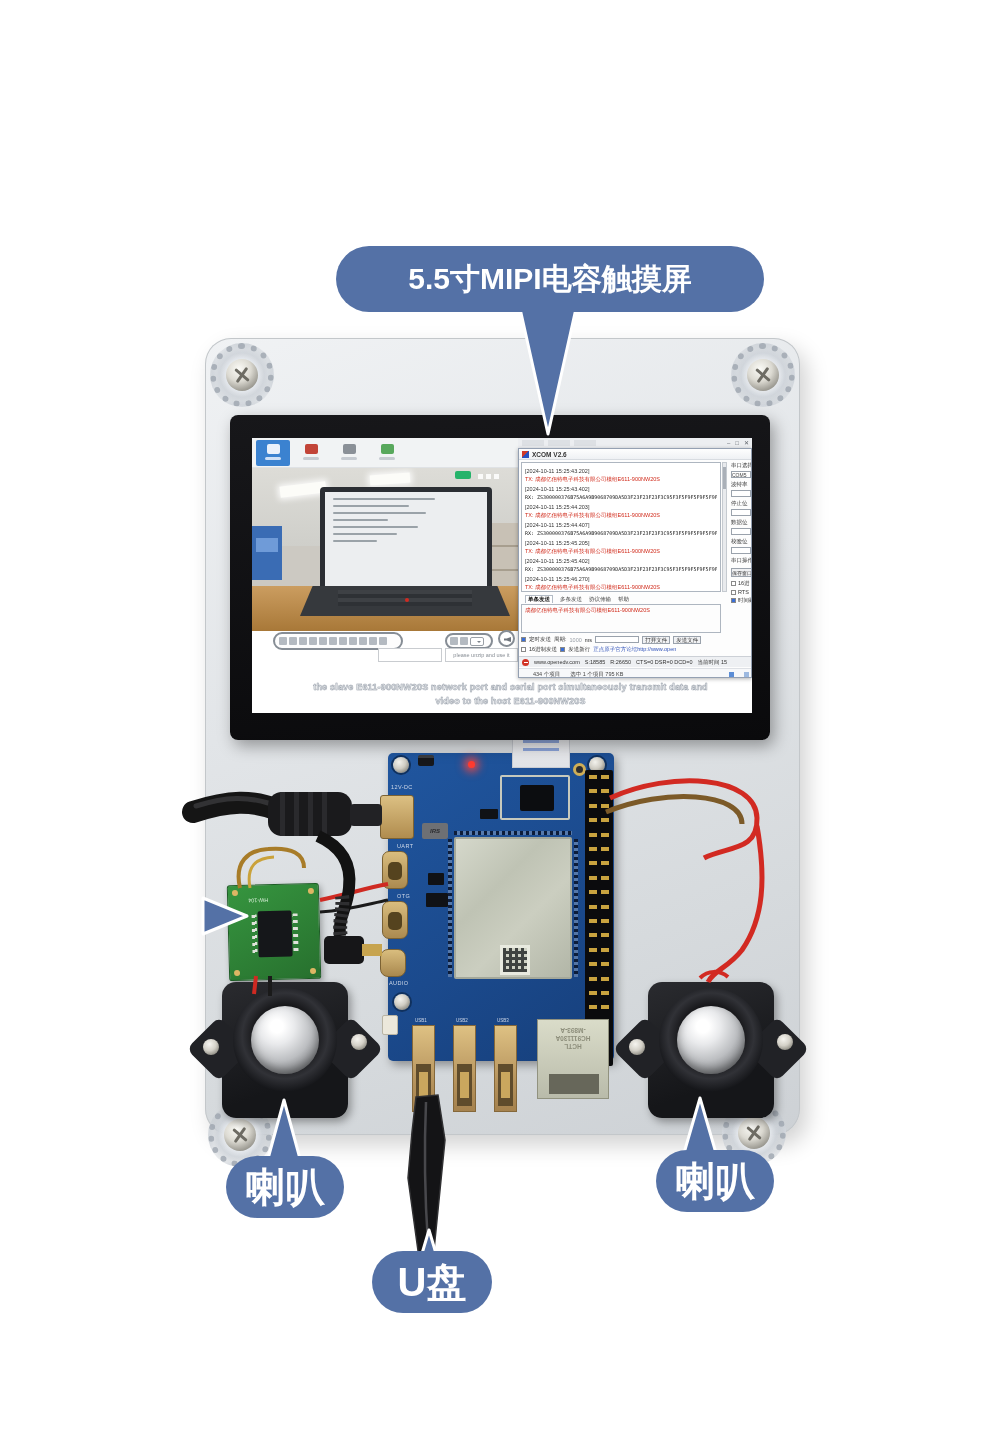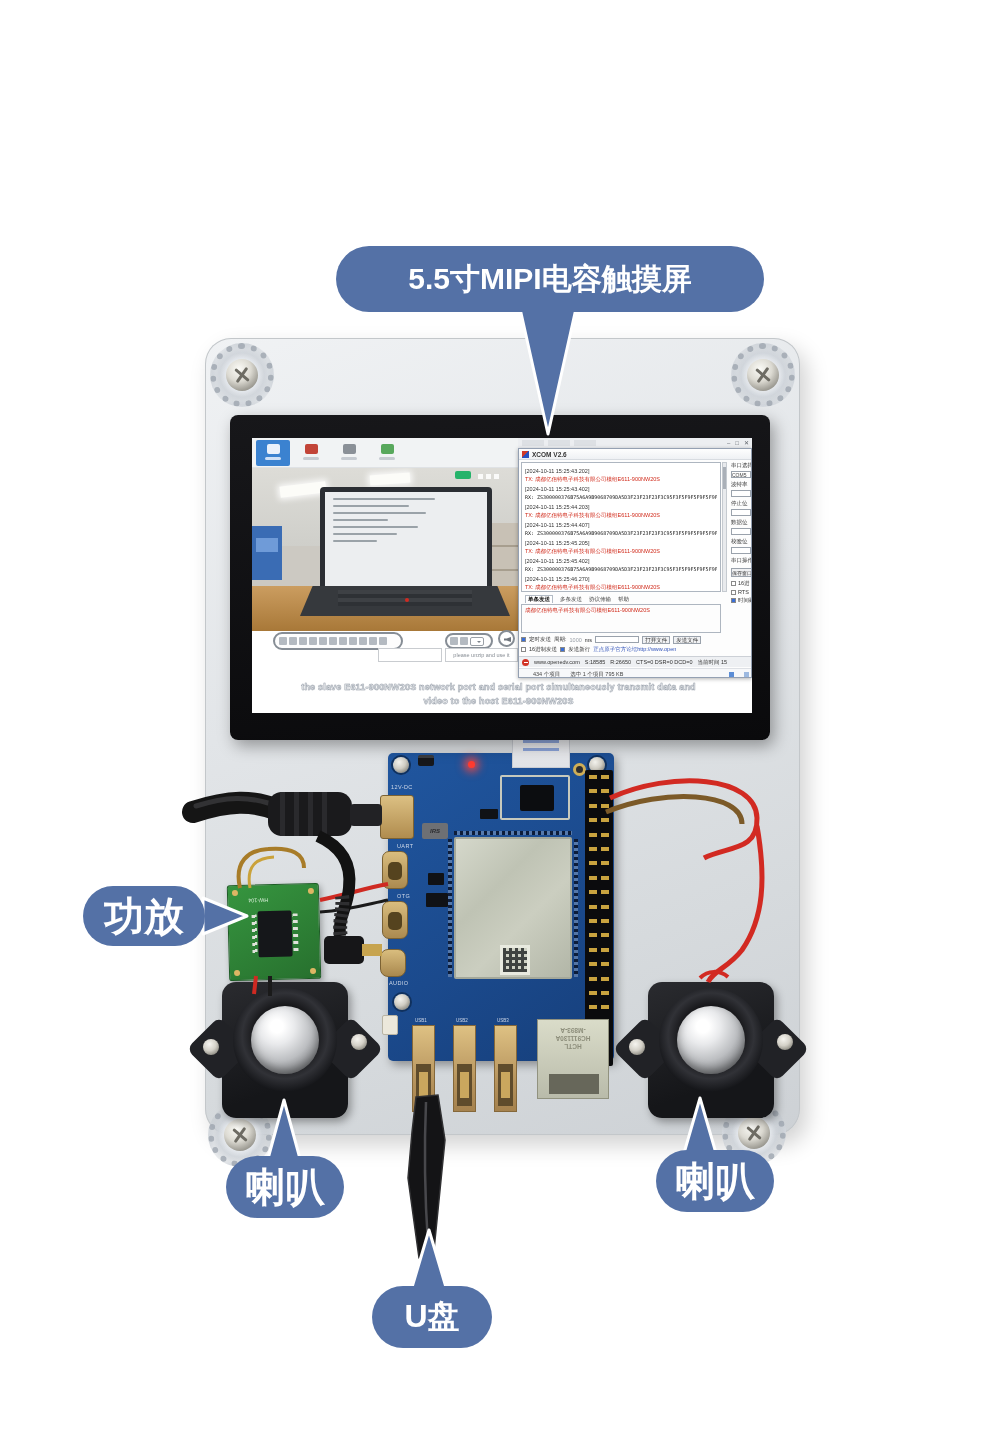--- a/index.html
+++ b/index.html
@@ -11,21 +11,21 @@
   .title { position:absolute; left:0; top:44px; width:1000px; text-align:center;
            font-size:86px; font-weight:900; color:#0d0d0d; letter-spacing:1px; }
 
   
   .pill { position:absolute; background:#5471a6; color:#fff; border-radius:999px;
           display:flex; align-items:center; justify-content:center; font-weight:700; z-index:30; }
   .co-screen { left:336px; top:246px; width:428px; height:66px; font-size:30px; }
   .co-amp    { left:83px;  top:886px; width:122px; height:60px; font-size:40px; }
   .co-spkl   { left:226px; top:1156px; width:118px; height:62px; font-size:40px; }
   .co-spkr   { left:656px; top:1150px; width:118px; height:62px; font-size:40px; }
-  .co-usb    { left:372px; top:1286px; width:120px; height:62px; font-size:32px; }
+  .co-usb    { left:372px; top:1251px; width:120px; height:62px; font-size:40px; }
   .ptr { position:absolute; left:0; top:0; width:1000px; height:1435px; z-index:29; pointer-events:none; }
 
   
   .plate { position:absolute; left:205px; top:338px; width:595px; height:797px; border-radius:26px;
            background:linear-gradient(160deg,#f0f2f4 0%,#e2e5e8 40%,#d6dadd 75%,#cdd1d5 100%);
            box-shadow:7px 10px 22px rgba(0,0,0,.18), inset 0 0 0 1px #c3c7ca; z-index:1; }
   .tscrew { position:absolute; width:64px; height:64px; border-radius:50%; z-index:2;
             border:6px dotted rgba(158,166,175,.8);
             background:radial-gradient(circle, rgba(238,241,245,.97) 35%, rgba(206,211,217,.9) 60%, rgba(192,198,205,.45) 78%, rgba(192,198,205,.15)); }
   .metal { position:absolute; left:50%; top:50%; transform:translate(-50%,-50%); width:32px; height:32px; border-radius:50%;
@@ -186,21 +186,21 @@
   .plR i { width:8px; height:8px; background:#b4bac1; border-radius:1px; }
   .dd { width:14px; height:9px; border:1px solid #9aa0a7; border-radius:2px; position:relative; background:#fff; }
   .dd::after { content:""; position:absolute; right:2px; top:3px; border:2px solid transparent; border-top-color:#7c828a; }
   .vol { position:absolute; left:246px; top:192px; width:17px; height:17px; border:2px solid #868d95;
          border-radius:50%; background:#fff; }
   .vol::after { content:""; position:absolute; left:4px; top:5px; width:7px; height:5px; background:#6f757d;
          clip-path:polygon(0 30%,40% 30%,100% 0,100% 100%,40% 70%,0 70%); }
   .tipblank { position:absolute; left:126px; top:210px; width:64px; height:14px; background:#fff; border:1px solid #c9ccd0; }
   .tooltip { position:absolute; left:193px; top:210px; width:73px; height:14px; background:#fff; border:1px solid #c9ccd0;
              font-size:5.5px; color:#878d94; text-align:center; line-height:13px; overflow:hidden; }
-  .ovl { position:absolute; left:0; width:493px; text-align:center; font-size:9px; font-weight:700;
+  .ovl { position:absolute; left:12px; width:493px; text-align:center; font-size:9px; font-weight:700;
          color:#eef0f3; -webkit-text-stroke:.5px #a0a7b0; text-shadow:0 0 1px #aeb4bc; letter-spacing:.2px; }
   .ovl1{top:244px;} .ovl2{top:258px;}
 
   
   .xcom { position:absolute; left:266px; top:10px; width:234px; height:230px; background:#fdfdfd;
           border:1px solid #94a0b2; box-shadow:0 1px 4px rgba(0,0,0,.3); overflow:hidden; font-size:5.5px; }
   .xtitle { position:absolute; left:0; top:0; width:100%; height:11px; background:linear-gradient(#fefefe,#eff1f4);
             border-bottom:1px solid #d8dce1; display:flex; align-items:center; gap:3px; padding-left:3px;
             font-size:6.5px; color:#333; font-weight:700; }
   .xicon { width:7px; height:7px; background:linear-gradient(135deg,#d03a2a 50%,#2a52c0 50%); }
@@ -577,18 +577,17 @@
 
   <svg class="ptr" viewBox="0 0 1000 1435">
     <polygon points="519,304 577,304 548,434" fill="#5471a6" stroke="#ffffff" stroke-width="3" stroke-linejoin="round"></polygon>
     <polygon points="203,898 203,934 247,916" fill="#5471a6" stroke="#ffffff" stroke-width="3" stroke-linejoin="round"></polygon>
     <polygon points="266,1166 302,1166 284,1100" fill="#5471a6" stroke="#ffffff" stroke-width="3" stroke-linejoin="round"></polygon>
     <polygon points="682,1160 718,1160 700,1098" fill="#5471a6" stroke="#ffffff" stroke-width="3" stroke-linejoin="round"></polygon>
     <polygon points="410,1294 448,1294 429,1230" fill="#5471a6" stroke="#ffffff" stroke-width="3" stroke-linejoin="round"></polygon>
   </svg>
 
   <div class="pill co-screen">5.5寸MIPI电容触摸屏</div>
-  <div class="pill co-amp">功放</div>
   <div class="pill co-spkl">喇叭</div>
   <div class="pill co-spkr">喇叭</div>
   <div class="pill co-usb">U盘</div>
 
 </div>
 
 </body></html>

